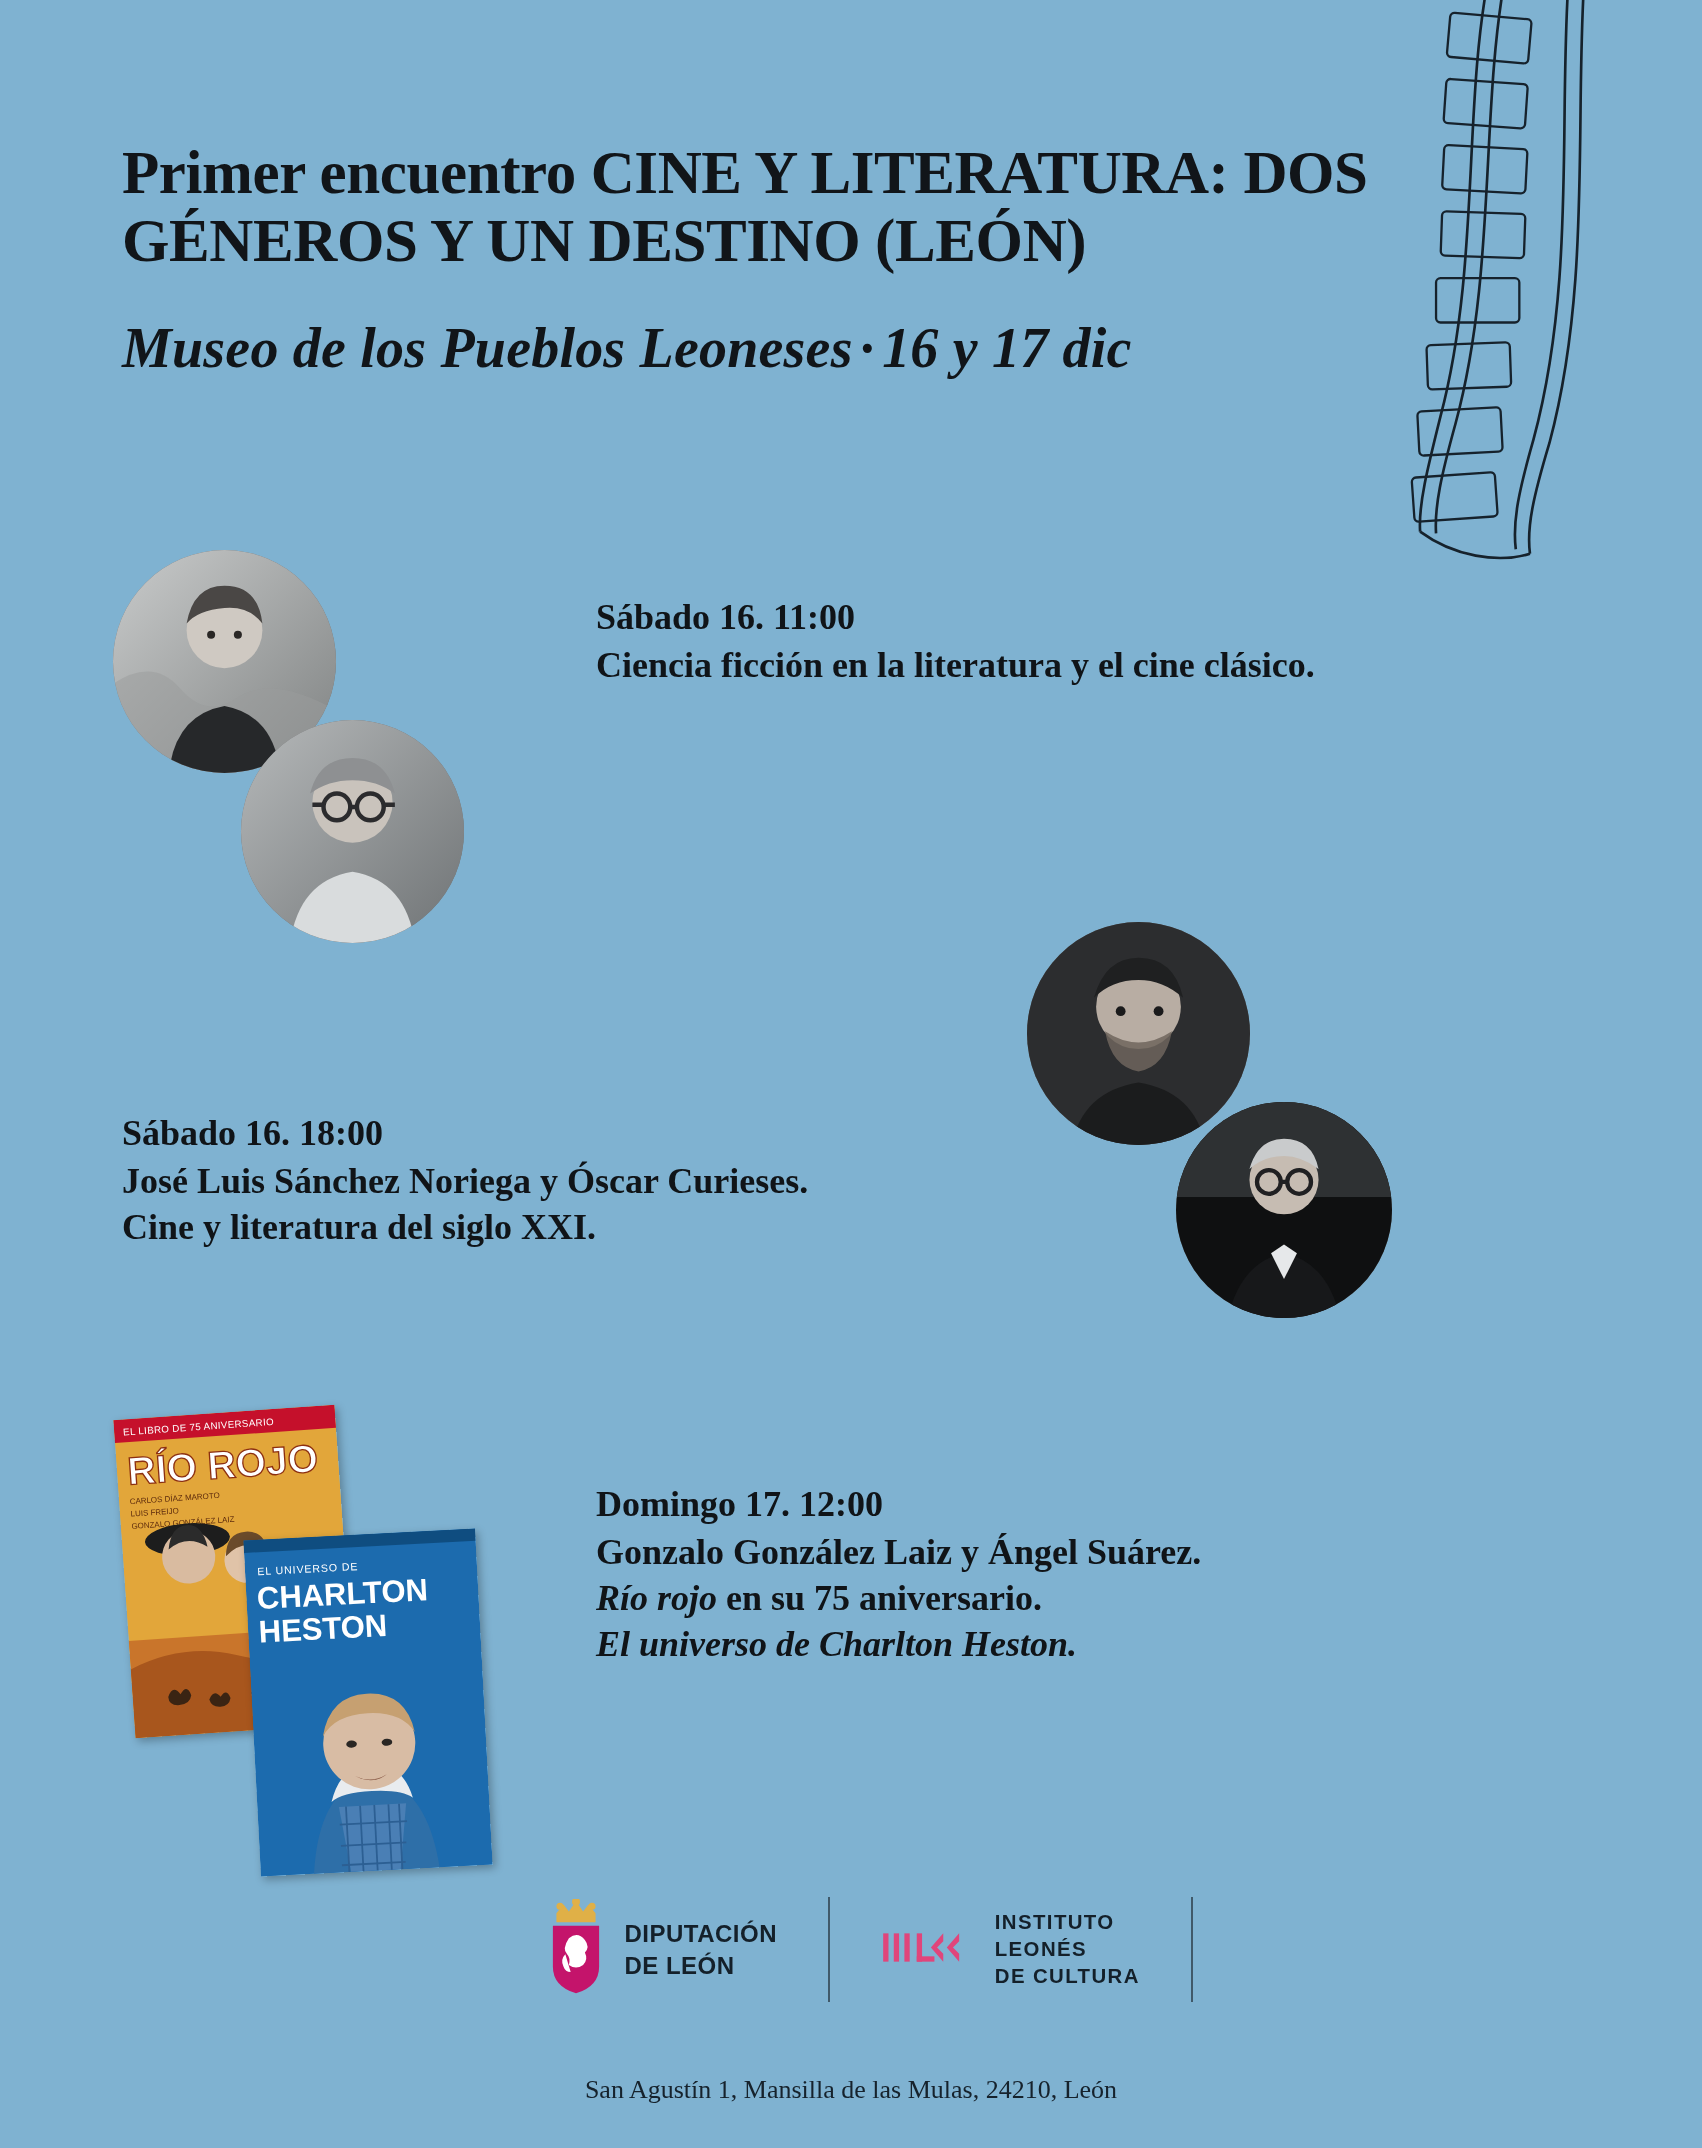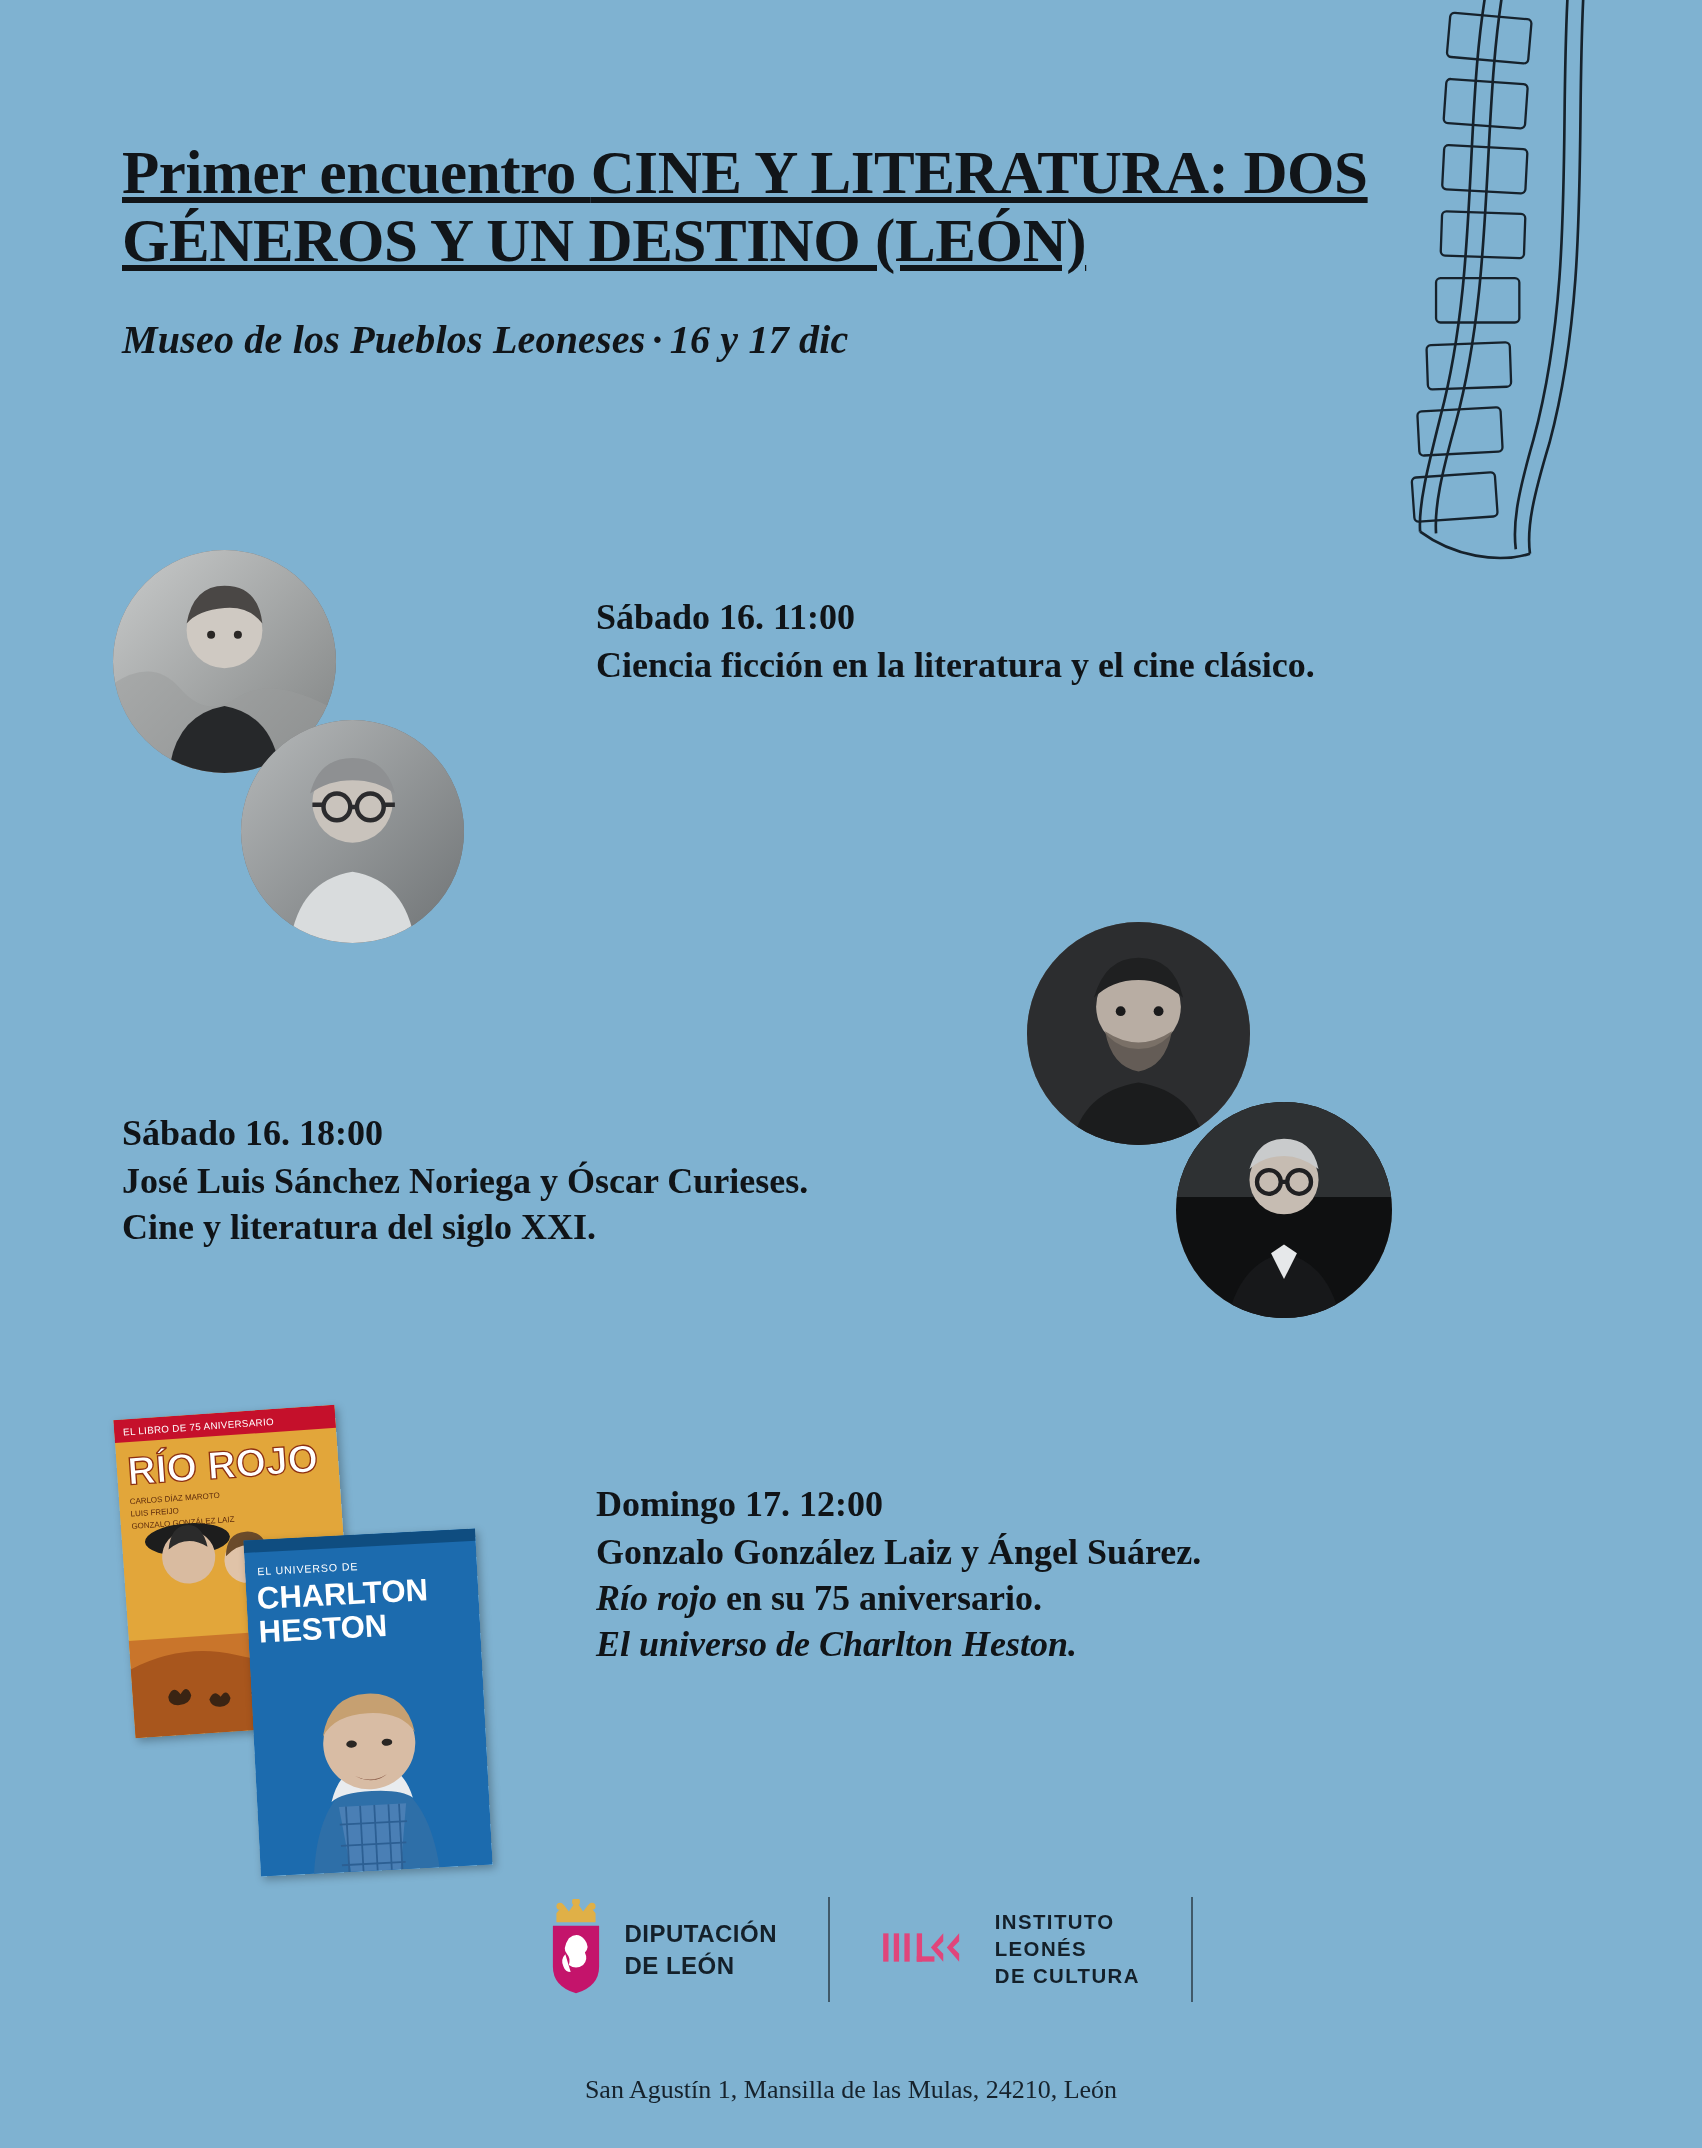--- a/index.html
+++ b/index.html
@@ -32,33 +32,32 @@
     left: 122px;
     top: 98px;
     width: 1286px;
   }
   .title-line {
     font-size: 61px;
     line-height: 1.12;
     font-weight: 700;
     letter-spacing: -0.4px;
     color: #111519;
-    text-decoration: underline;
   }
   .title-line .lead {
     font-weight: 700;
   }
   .title-caps {
     font-variant: normal;
     text-transform: uppercase;
     font-weight: 700;
   }
   .subtitle {
     margin-top: 19.5px;
-    font-size: 40px;
+    font-size: 56px;
     font-style: italic;
     font-weight: 700;
     color: #111519;
     letter-spacing: 0.2px;
   }
   .subtitle .sep {
     font-style: normal;
     padding: 0 5.3px;
   }
   .subtitle .dates {

